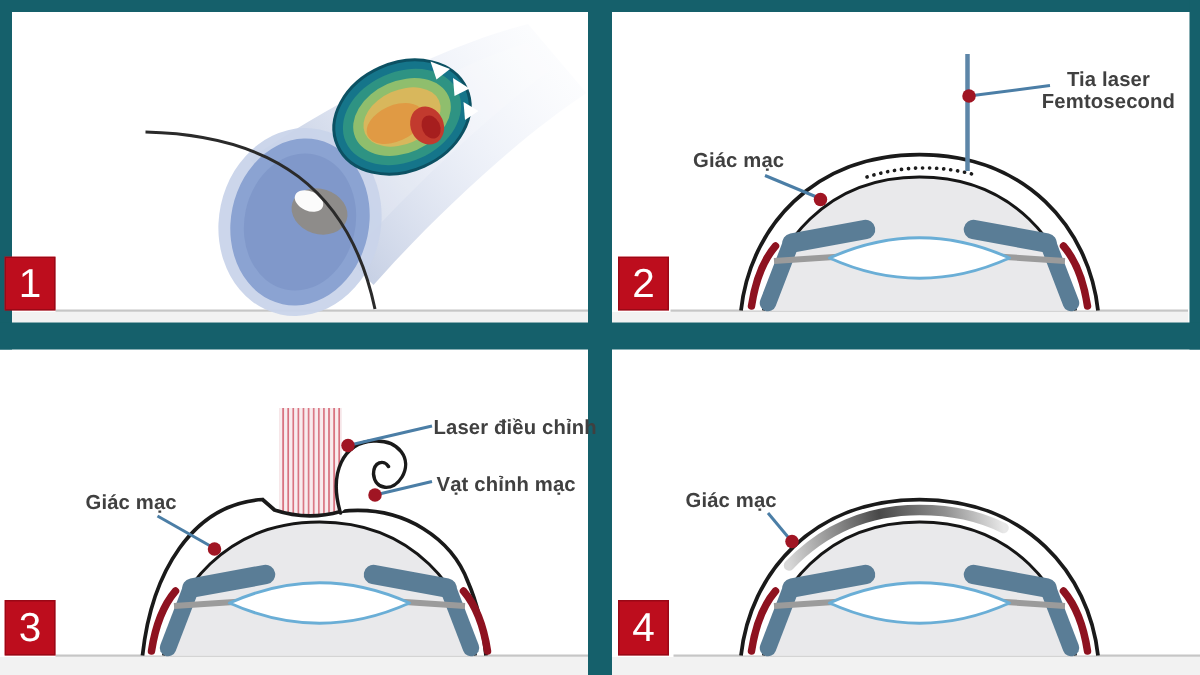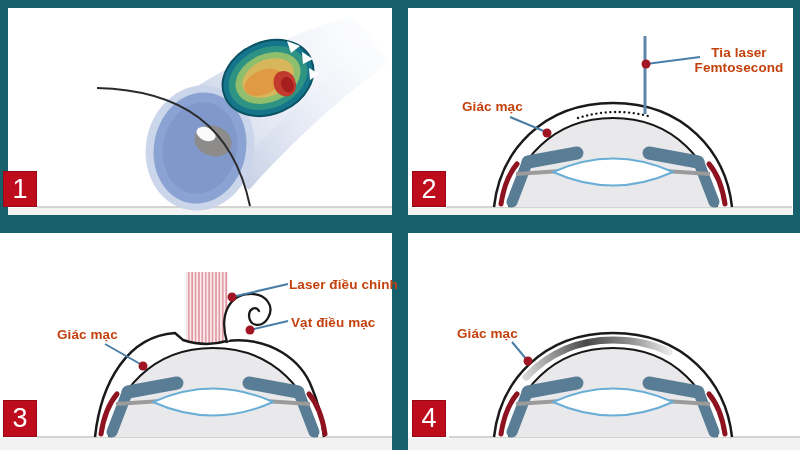--- a/index.html
+++ b/index.html
@@ -13,21 +13,21 @@
   .frame-hbar{left:0;top:215px;width:800px;height:18px;}
   .frame-vbar{left:392px;top:0;width:16px;height:450px;}
   .badge{position:absolute;width:34px;height:36px;background:#bd0d1d;z-index:4;
          display:flex;align-items:center;justify-content:center;
          color:#ffffff;font-size:27px;font-weight:400;
          box-shadow:inset 0 0 0 1px rgba(125,6,16,.55);}
   .badge-1{left:3px;top:171px;}
   .badge-2{left:412px;top:171px;}
   .badge-3{left:3px;top:400px;height:37px;}
   .badge-4{left:412px;top:400px;height:37px;}
-  .lbl{position:absolute;z-index:4;font-weight:700;font-size:13.5px;color:#c2410c;
+  .lbl{position:absolute;z-index:4;font-weight:700;font-size:13.5px;color:#404040;
        letter-spacing:.1px;white-space:nowrap;}
   .lbl.wrap{white-space:normal;text-align:center;line-height:15px;}
 </style>
 </head>
 <body>
 
 <div class="stage">
 
   <svg class="art" width="800" height="450" viewBox="0 0 800 450">
     <defs>
@@ -145,18 +145,18 @@
     <span>3</span>
   </div>
   <div class="badge badge-4">
     <span>4</span>
   </div>
 
   <div class="lbl" style="left:462px;top:99px;">Giác mạc</div>
   <div class="lbl wrap" style="left:688px;top:45px;width:102px;">Tia laser Femtosecond</div>
 
   <div class="lbl" style="left:289px;top:277px;text-align:right;">Laser điều chỉnh</div>
-  <div class="lbl" style="left:291px;top:315px;">Vạt điều mạc</div>
+  <div class="lbl" style="left:291px;top:315px;">Vạt chỉnh mạc</div>
   <div class="lbl" style="left:57px;top:327px;">Giác mạc</div>
 
   <div class="lbl" style="left:457px;top:326px;">Giác mạc</div>
 
 </div>
 
 </body></html>

